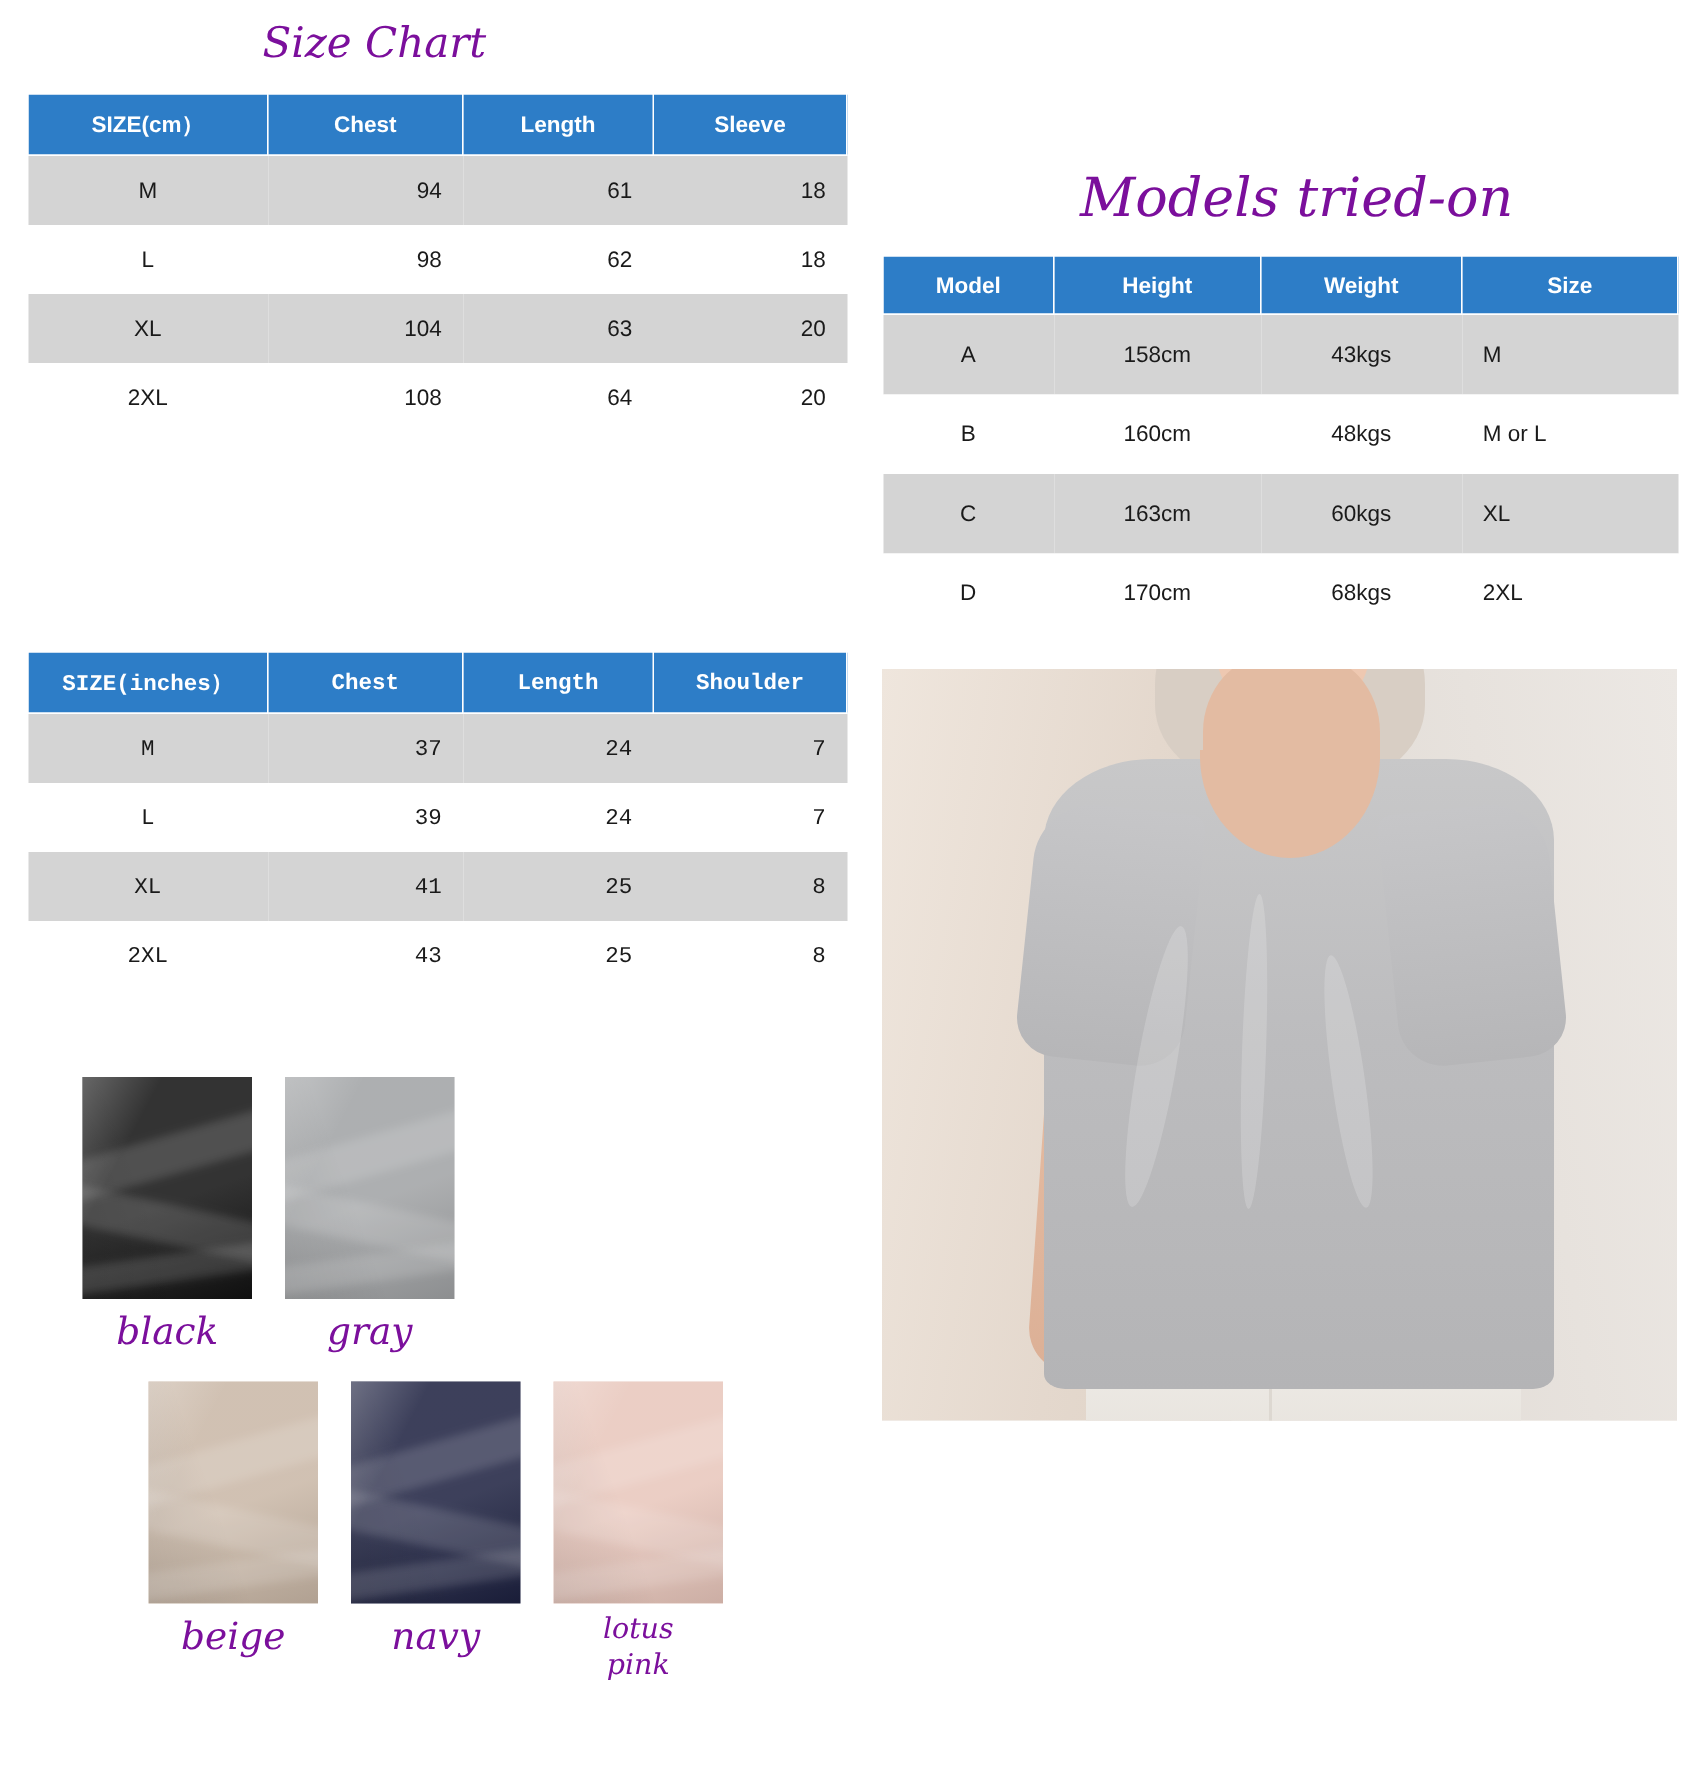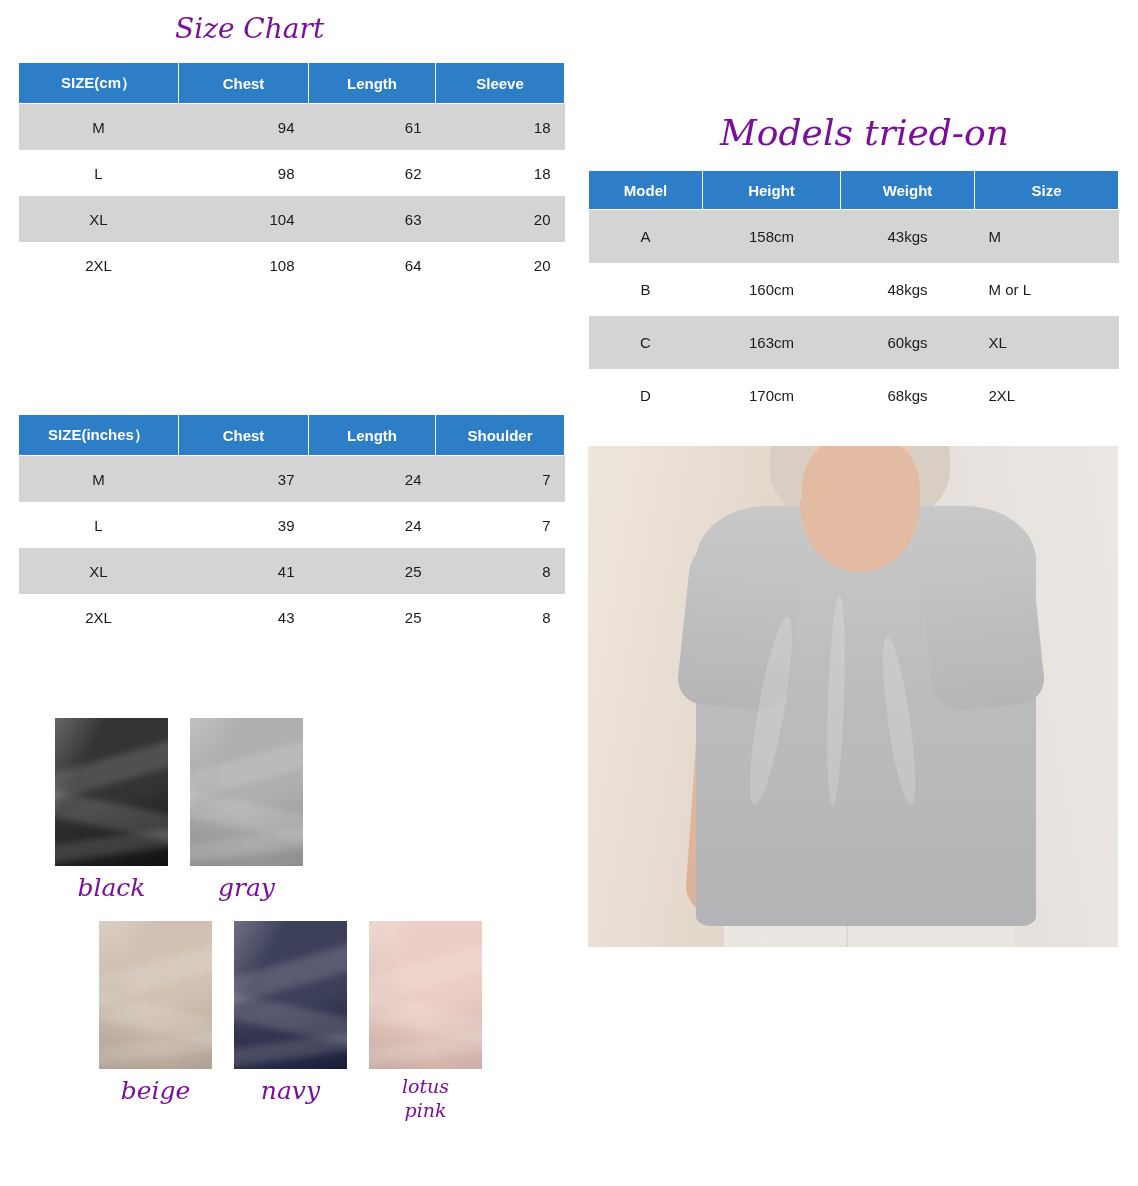--- a/index.html
+++ b/index.html
@@ -66,21 +66,21 @@
   table.sz td.l { text-align: left; }
 
   
   #tbl-cm { left: 18px; top: 62px; width: 546px; }
   #tbl-cm col.c1 { width: 160px; }
   #tbl-cm col.c2 { width: 130px; }
   #tbl-cm col.c3 { width: 127px; }
   #tbl-cm col.c4 { width: 129px; }
 
   
-  #tbl-in { left: 18px; top: 414px; width: 546px; }
+  #tbl-in { left: 18px; top: 434px; width: 546px; font-family: Liberation Mono, monospace; }
   #tbl-in col.c1 { width: 160px; }
   #tbl-in col.c2 { width: 130px; }
   #tbl-in col.c3 { width: 127px; }
   #tbl-in col.c4 { width: 129px; }
 
   
   #tbl-models { left: 588px; top: 170px; width: 530px; }
   #tbl-models col.c1 { width: 114px; }
   #tbl-models col.c2 { width: 138px; }
   #tbl-models col.c3 { width: 134px; }

